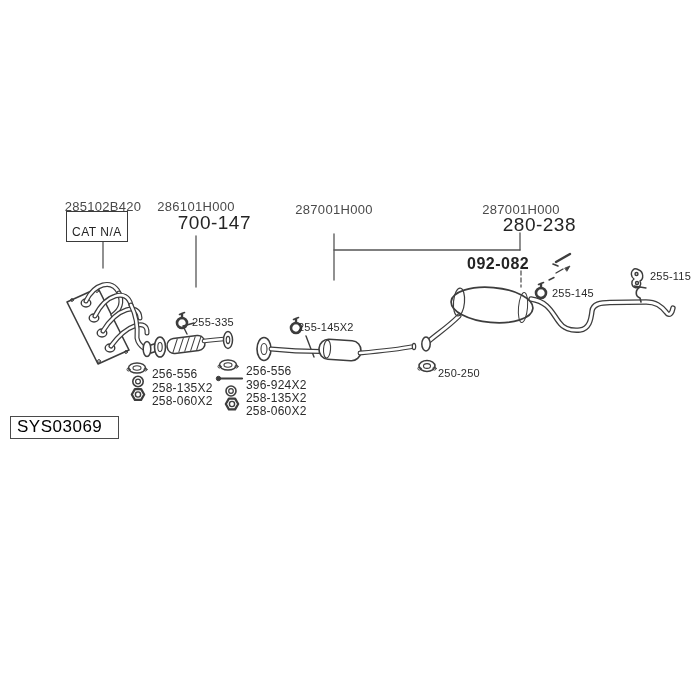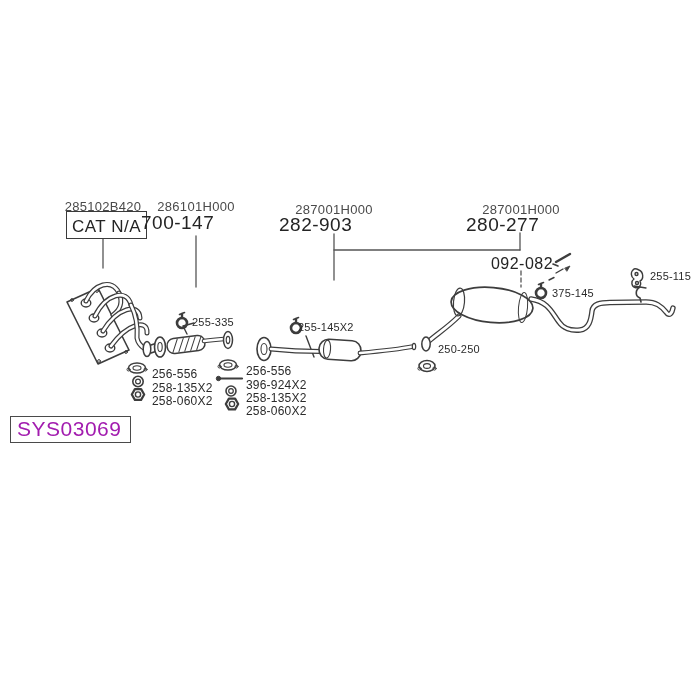--- a/index.html
+++ b/index.html
@@ -2,31 +2,31 @@
 <html><head>
 <meta charset="utf-8">
 <style>
   html,body{margin:0;padding:0;background:#fff;}
   .canvas{
     position:relative;width:700px;height:700px;background:#ffffff;overflow:hidden;
     font-family:"Liberation Sans", sans-serif;color:#242424;
   }
   .abs{position:absolute;line-height:1.05;white-space:nowrap;}
   .oem{font-size:13px;color:#4a4a4a;width:110px;text-align:center;letter-spacing:.3px;}
-  .gcode{font-size:19px;color:#242424;width:110px;text-align:left;letter-spacing:.5px;}
+  .gcode{font-size:19px;color:#242424;width:110px;text-align:right;letter-spacing:.5px;}
   .codebox{
-    font-size:17px;color:#242424;border:1.6px solid #3a3a3a;background:#fff;
-    padding:6px 5px 2px 5px;letter-spacing:.5px;
+    font-size:12px;color:#242424;border:1.6px solid #3a3a3a;background:#fff;
+    padding:14px 5px 2px 5px;letter-spacing:.5px;
   }
-  .kit{font-size:16px;color:#242424;width:110px;text-align:center;letter-spacing:.5px;}
+  .kit{font-size:16px;color:#242424;width:110px;letter-spacing:.5px;font-weight:bold;}
   .callout{font-size:11px;color:#2b2b2b;letter-spacing:.2px;}
   .hw{font-size:12px;color:#2b2b2b;letter-spacing:.2px;margin-top:6px;}
   .sysbox{
-    font-size:21px;color:#a21caf;border:1.6px solid #4a4a4a;background:#fff;
-    padding:1px 9px 2px 6px;letter-spacing:.5px;
+    font-size:17px;color:#000000;border:1.6px solid #4a4a4a;background:#fff;
+    padding:1px 16px 2px 6px;letter-spacing:.5px;
   }
   .brand{font-size:36px;color:#1c1c1c;letter-spacing:.5px;}
   svg{position:absolute;left:0;top:0;}
 </style>
 </head>
 <body>
 
 <div class="canvas">
 
   <svg width="700" height="700" viewBox="0 0 700 700">
@@ -185,32 +185,31 @@
     </g>
   </svg>
 
   <div class="abs oem" style="left:48px;top:200px">285102B420</div>
   <div class="abs codebox" style="left:66px;top:211px">CAT N/A</div>
 
   <div class="abs oem" style="left:141px;top:200px">286101H000</div>
   <div class="abs gcode" style="left:141px;top:213px">700-147</div>
 
   <div class="abs oem" style="left:279px;top:203px">287001H000</div>
-  <div class="abs gcode" style="left:279px;top:215px">282-903</div>
 
   <div class="abs oem" style="left:466px;top:203px">287001H000</div>
-  <div class="abs gcode" style="left:466px;top:215px">280-277</div>
+  <div class="abs gcode" style="left:466px;top:215px">280-238</div>
 
   <div class="abs kit" style="left:467px;top:256px">092-082</div>
 
   <div class="abs callout" style="left:192px;top:317px">255-335</div>
   <div class="abs callout" style="left:298px;top:322px">255-145X2</div>
-  <div class="abs callout" style="left:552px;top:288px">375-145</div>
+  <div class="abs callout" style="left:552px;top:288px">255-145</div>
   <div class="abs callout" style="left:650px;top:271px">255-115</div>
-  <div class="abs callout" style="left:438px;top:344px">250-250</div>
+  <div class="abs callout" style="left:438px;top:368px">250-250</div>
 
   <div class="abs hw" style="left:152px;top:362px">256-556</div>
   <div class="abs hw" style="left:152px;top:376px">258-135X2</div>
   <div class="abs hw" style="left:152px;top:389px">258-060X2</div>
 
   <div class="abs hw" style="left:246px;top:359px">256-556</div>
   <div class="abs hw" style="left:246px;top:373px">396-924X2</div>
   <div class="abs hw" style="left:246px;top:386px">258-135X2</div>
   <div class="abs hw" style="left:246px;top:399px">258-060X2</div>
 

